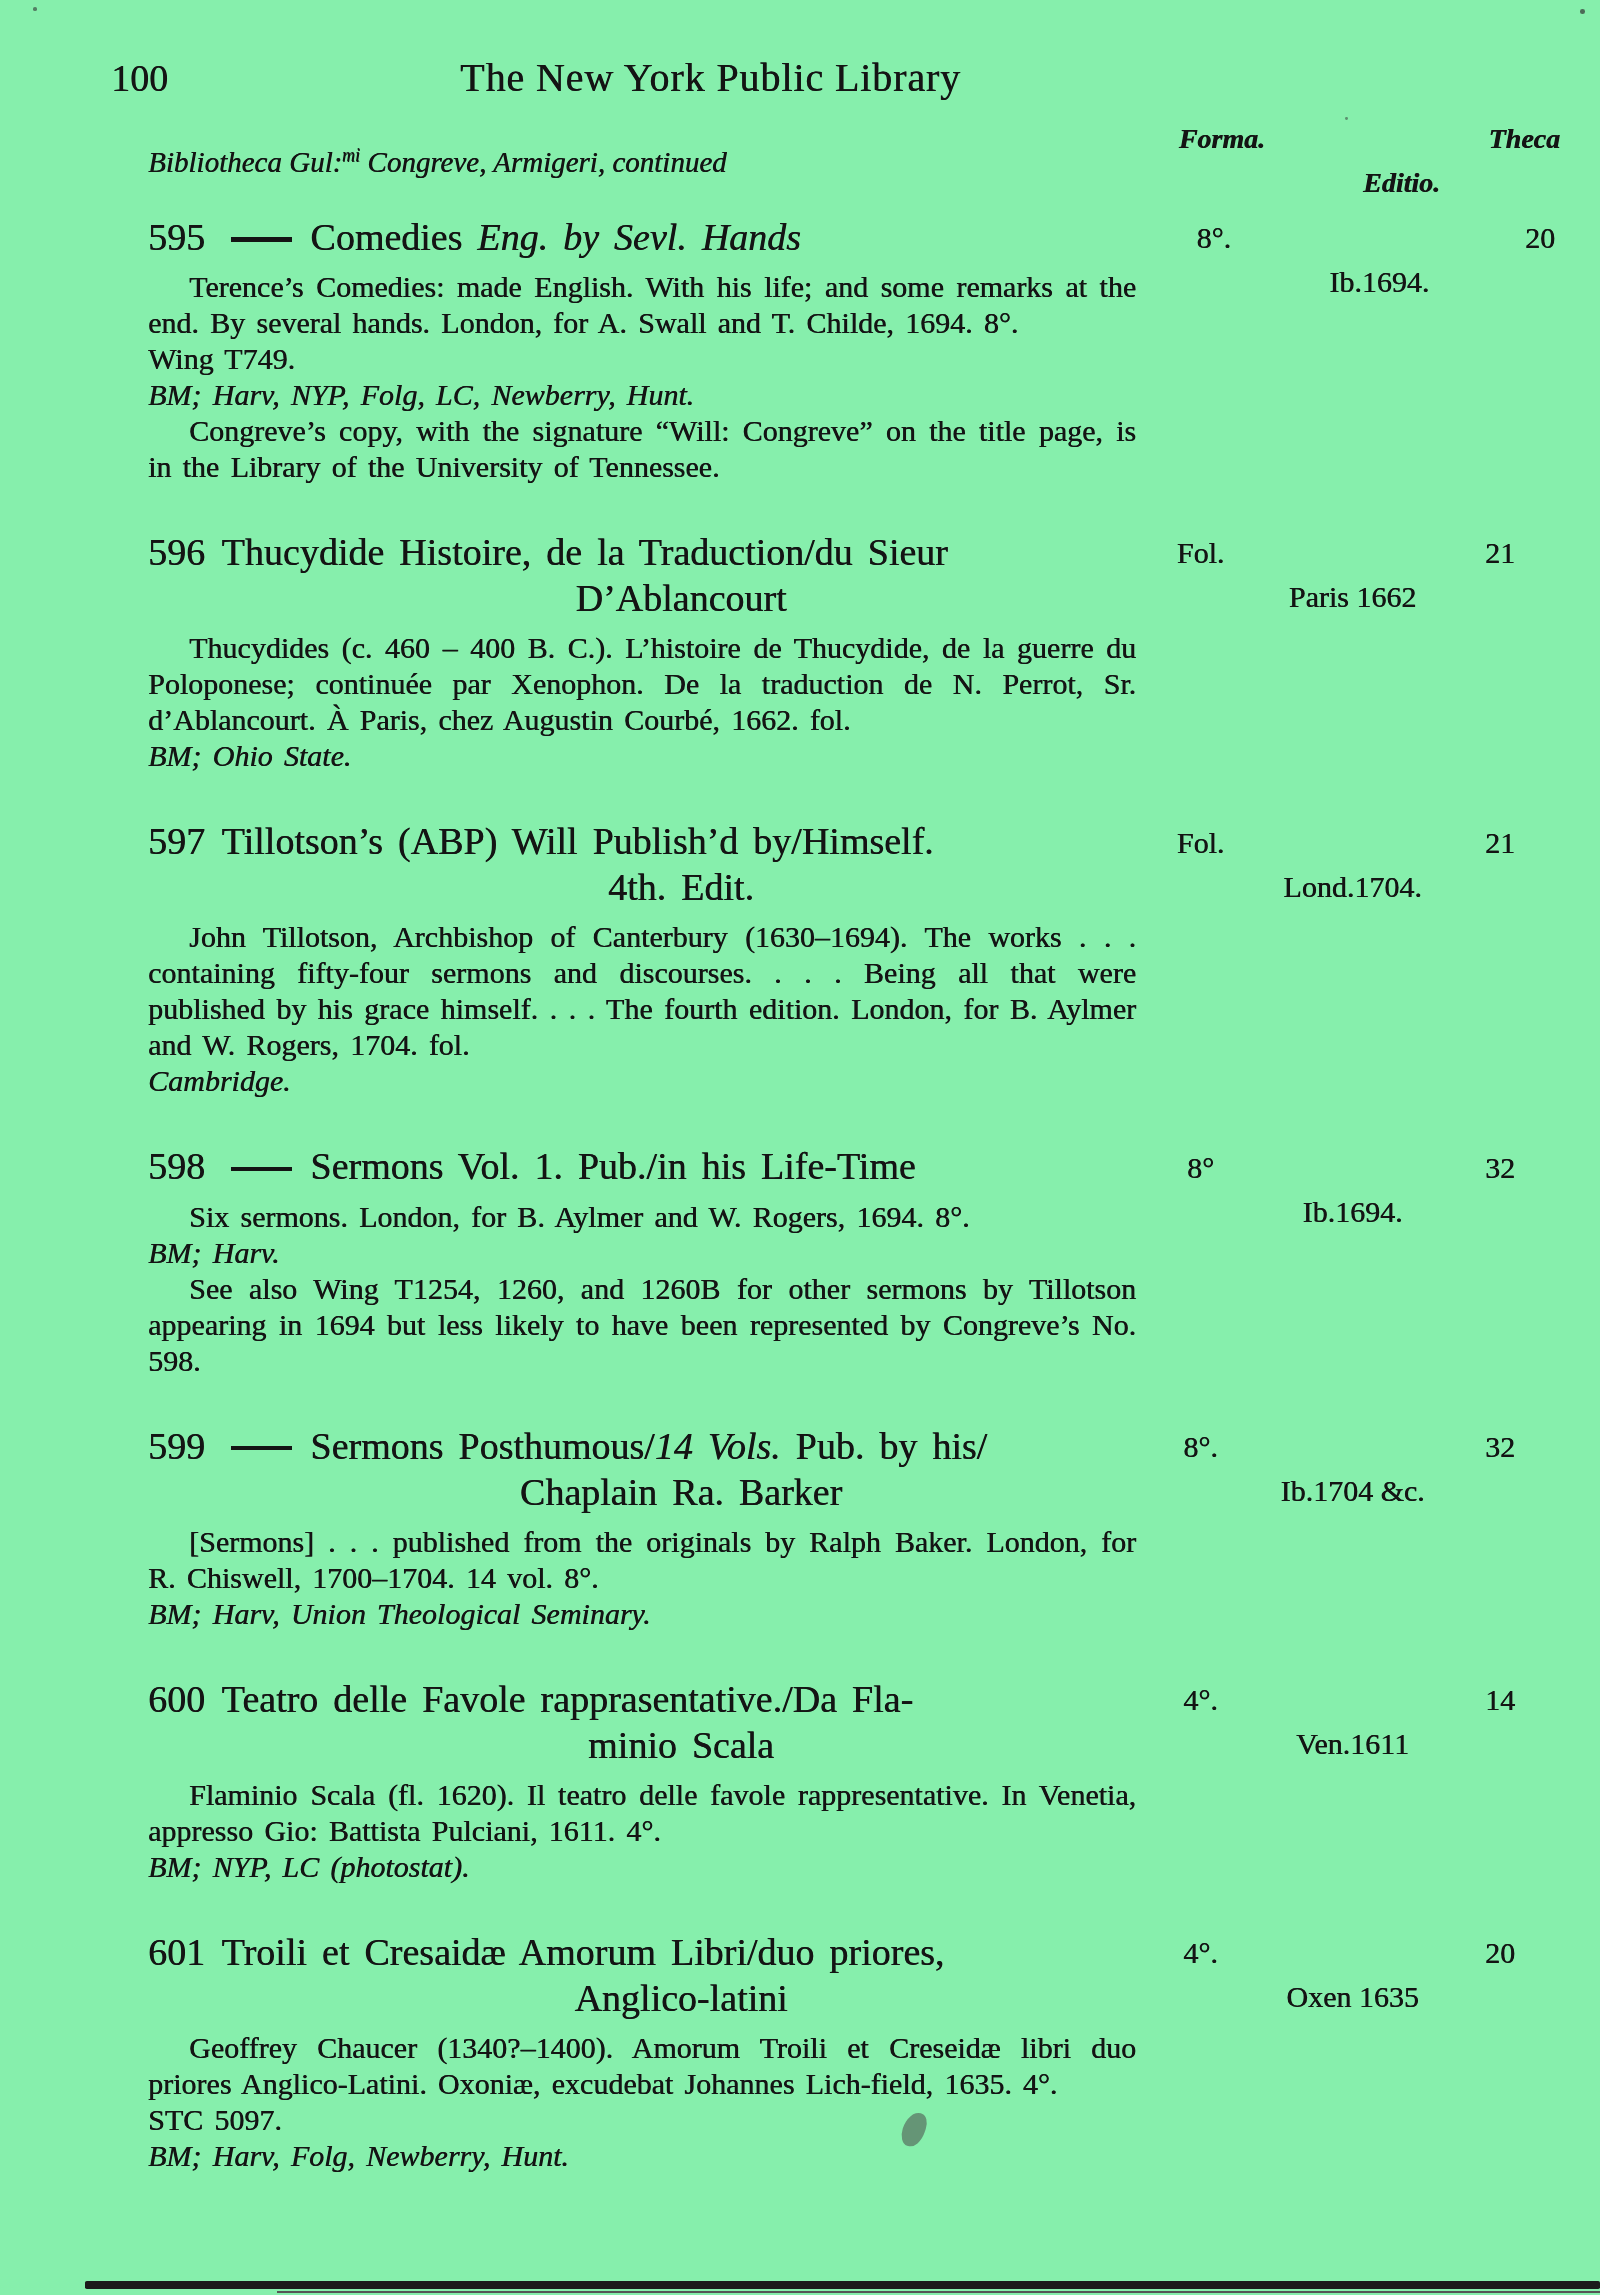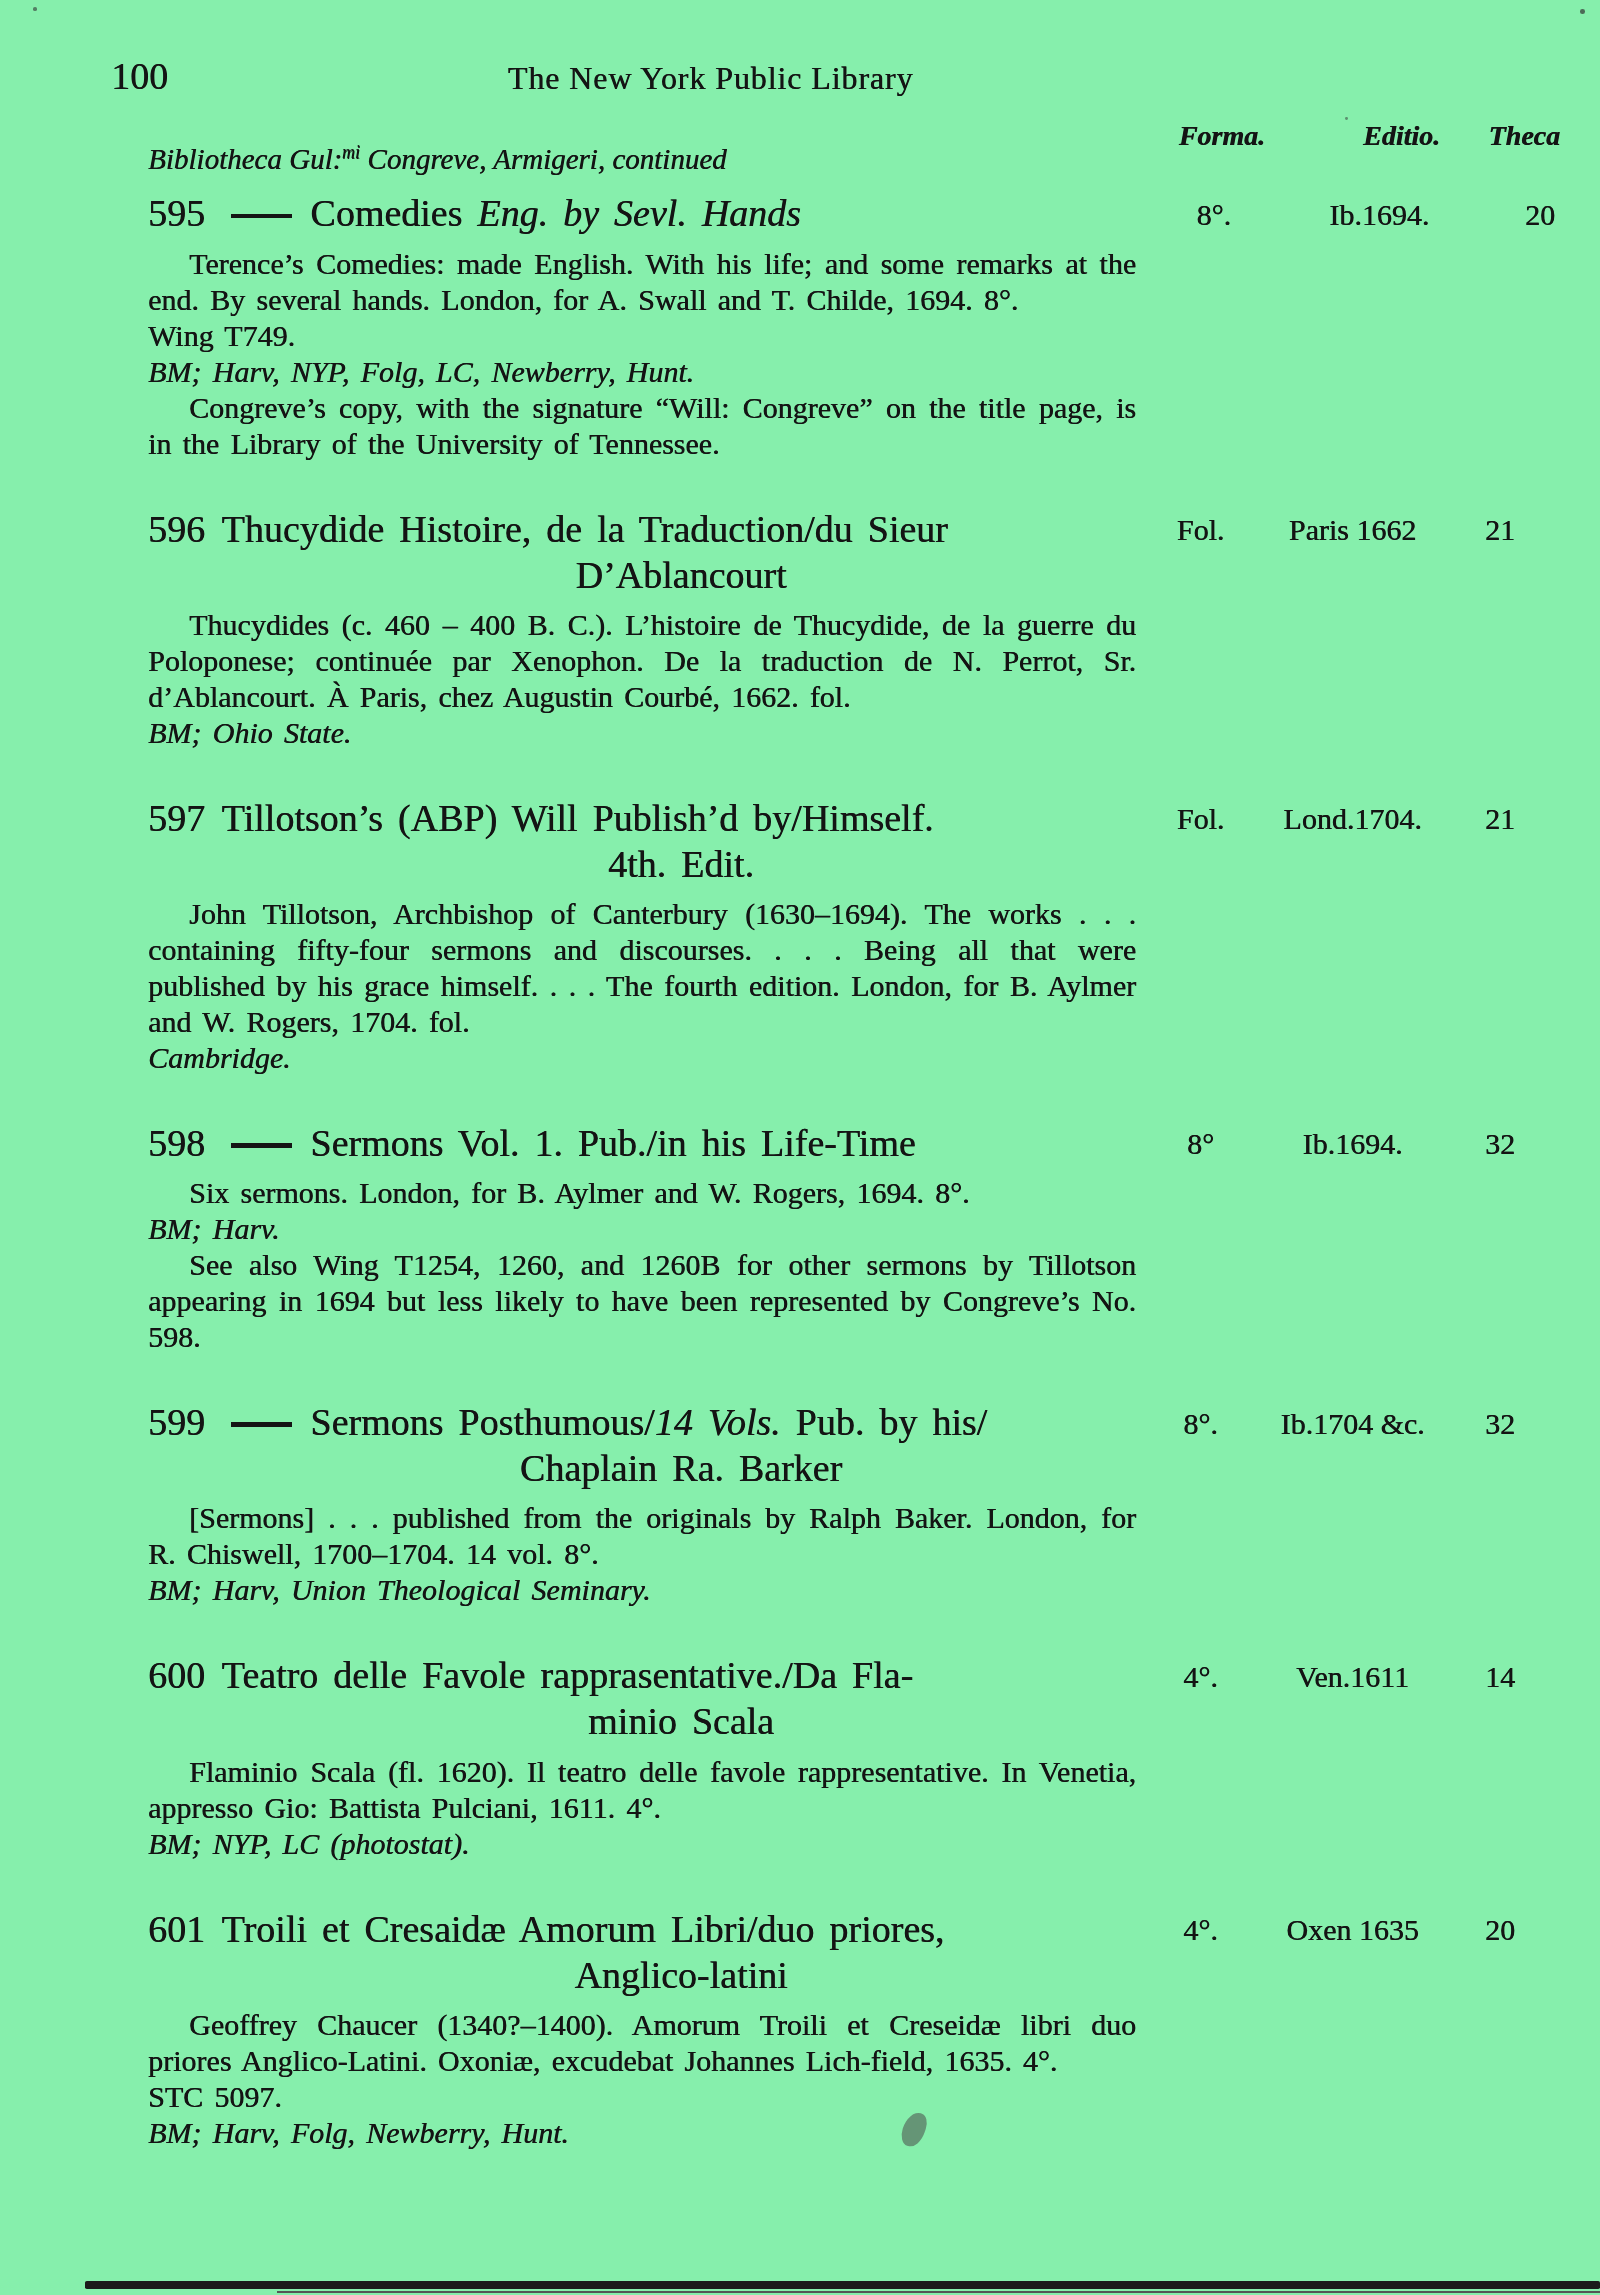--- a/index.html
+++ b/index.html
@@ -26,33 +26,33 @@
     width: 1024px;
     margin-top: 13px;
   }
   .page-num {
     flex: 0 0 175px;
     font-size: 38px;
   }
   .page-title {
     flex: 1;
     text-align: center;
-    font-size: 32px;
+    font-size: 40px;
     letter-spacing: 0.9px;
   }
   
   .row {
     display: flex;
     align-items: flex-start;
     margin-left: 37px;
   }
   .e-main   { width: 988px; }
   .e-col    { text-align: center; font-size: 30px; padding-top: 7.4px; }
   .e-forma  { width: 129px; }
-  .e-editio { width: 175px; }
+  .e-editio { width: 175px; margin-top: 44px; }
   .e-theca  { width: 120px; }
   
   .colhead-row { margin-top: 16.6px; }
   .section-heading {
     width: 988px;
     font-style: italic;
     font-size: 29px;
     margin-top: 28px;
   }
   .section-heading sup {

